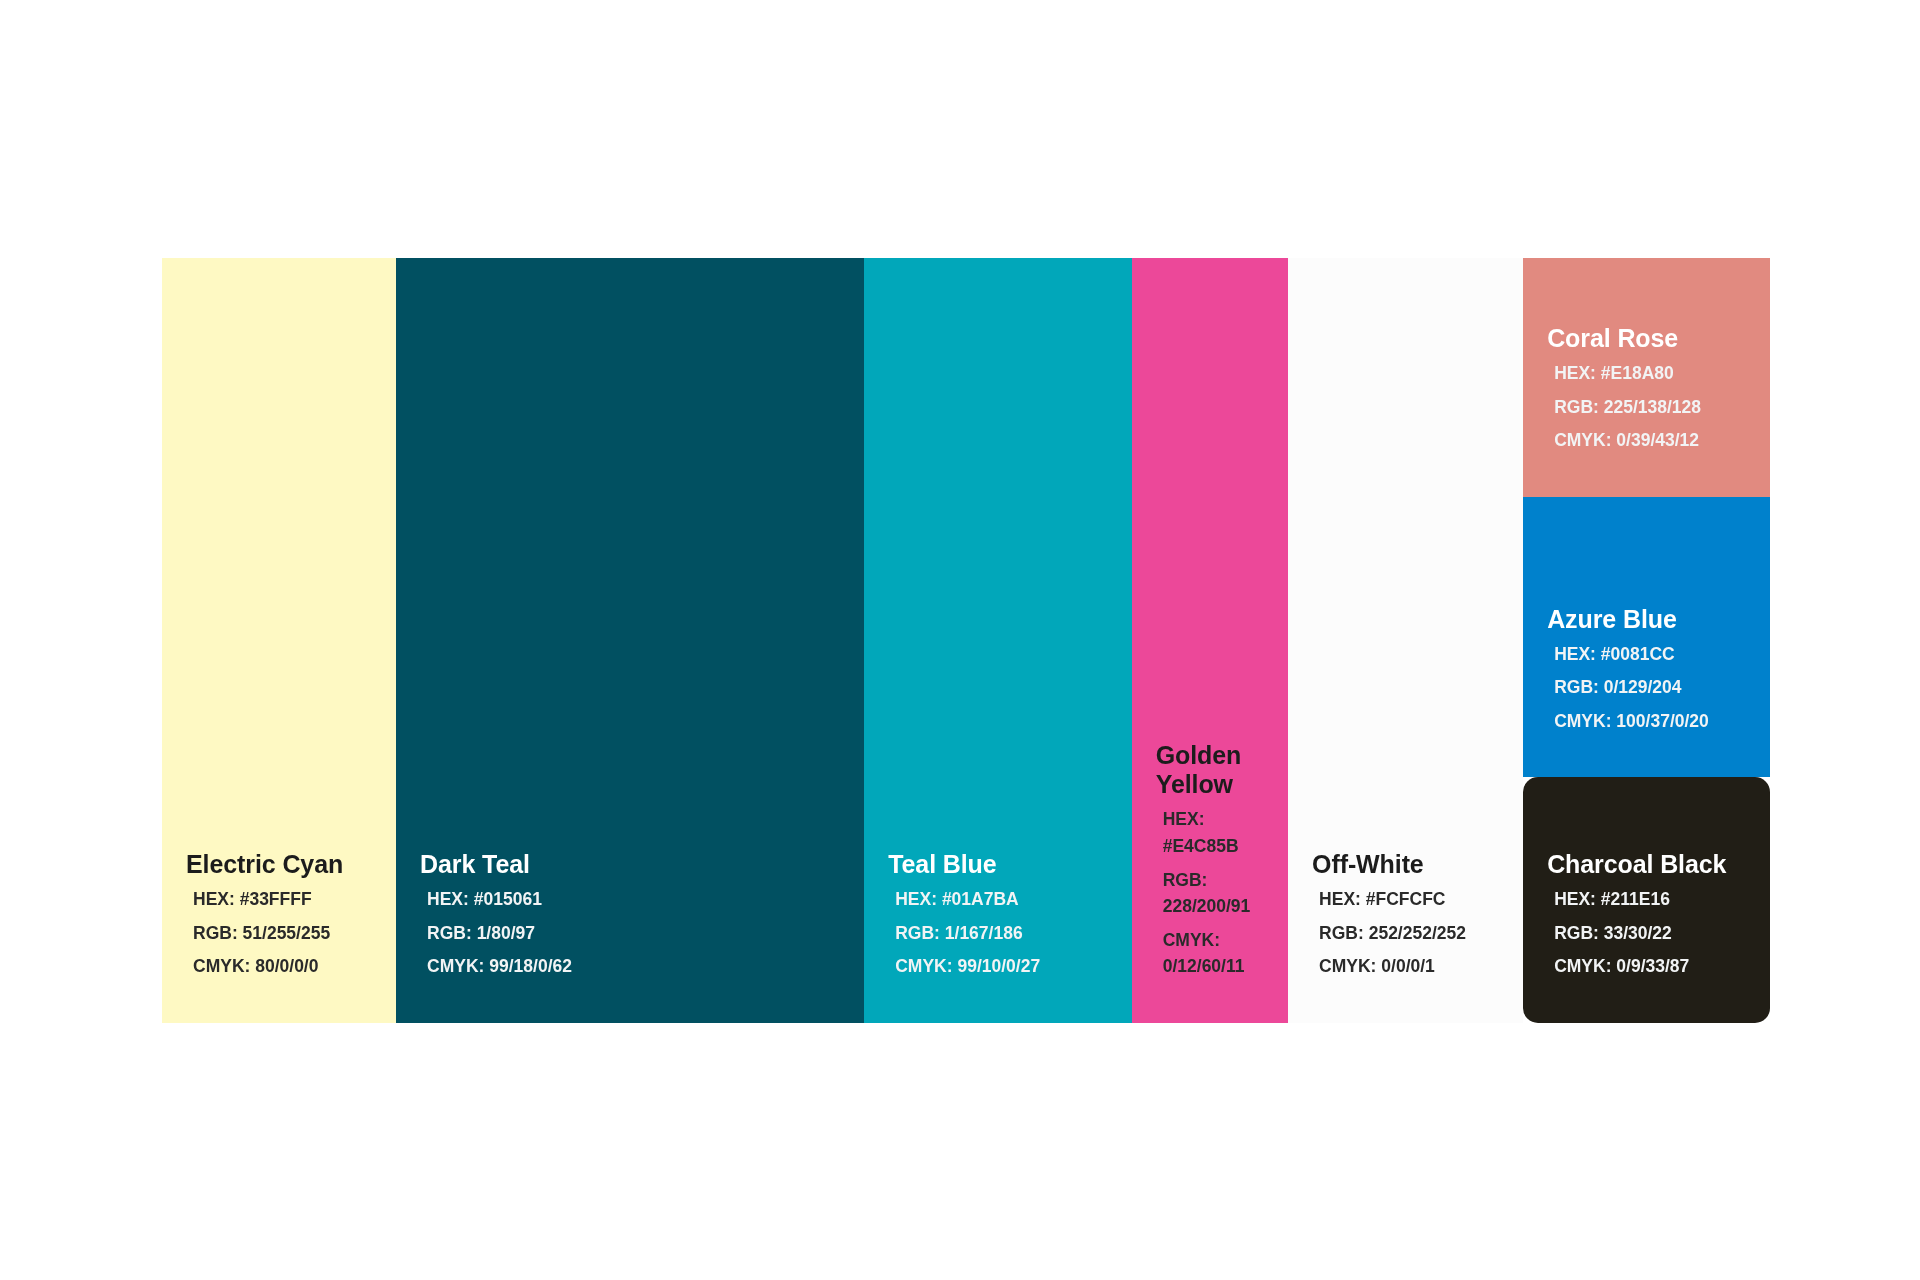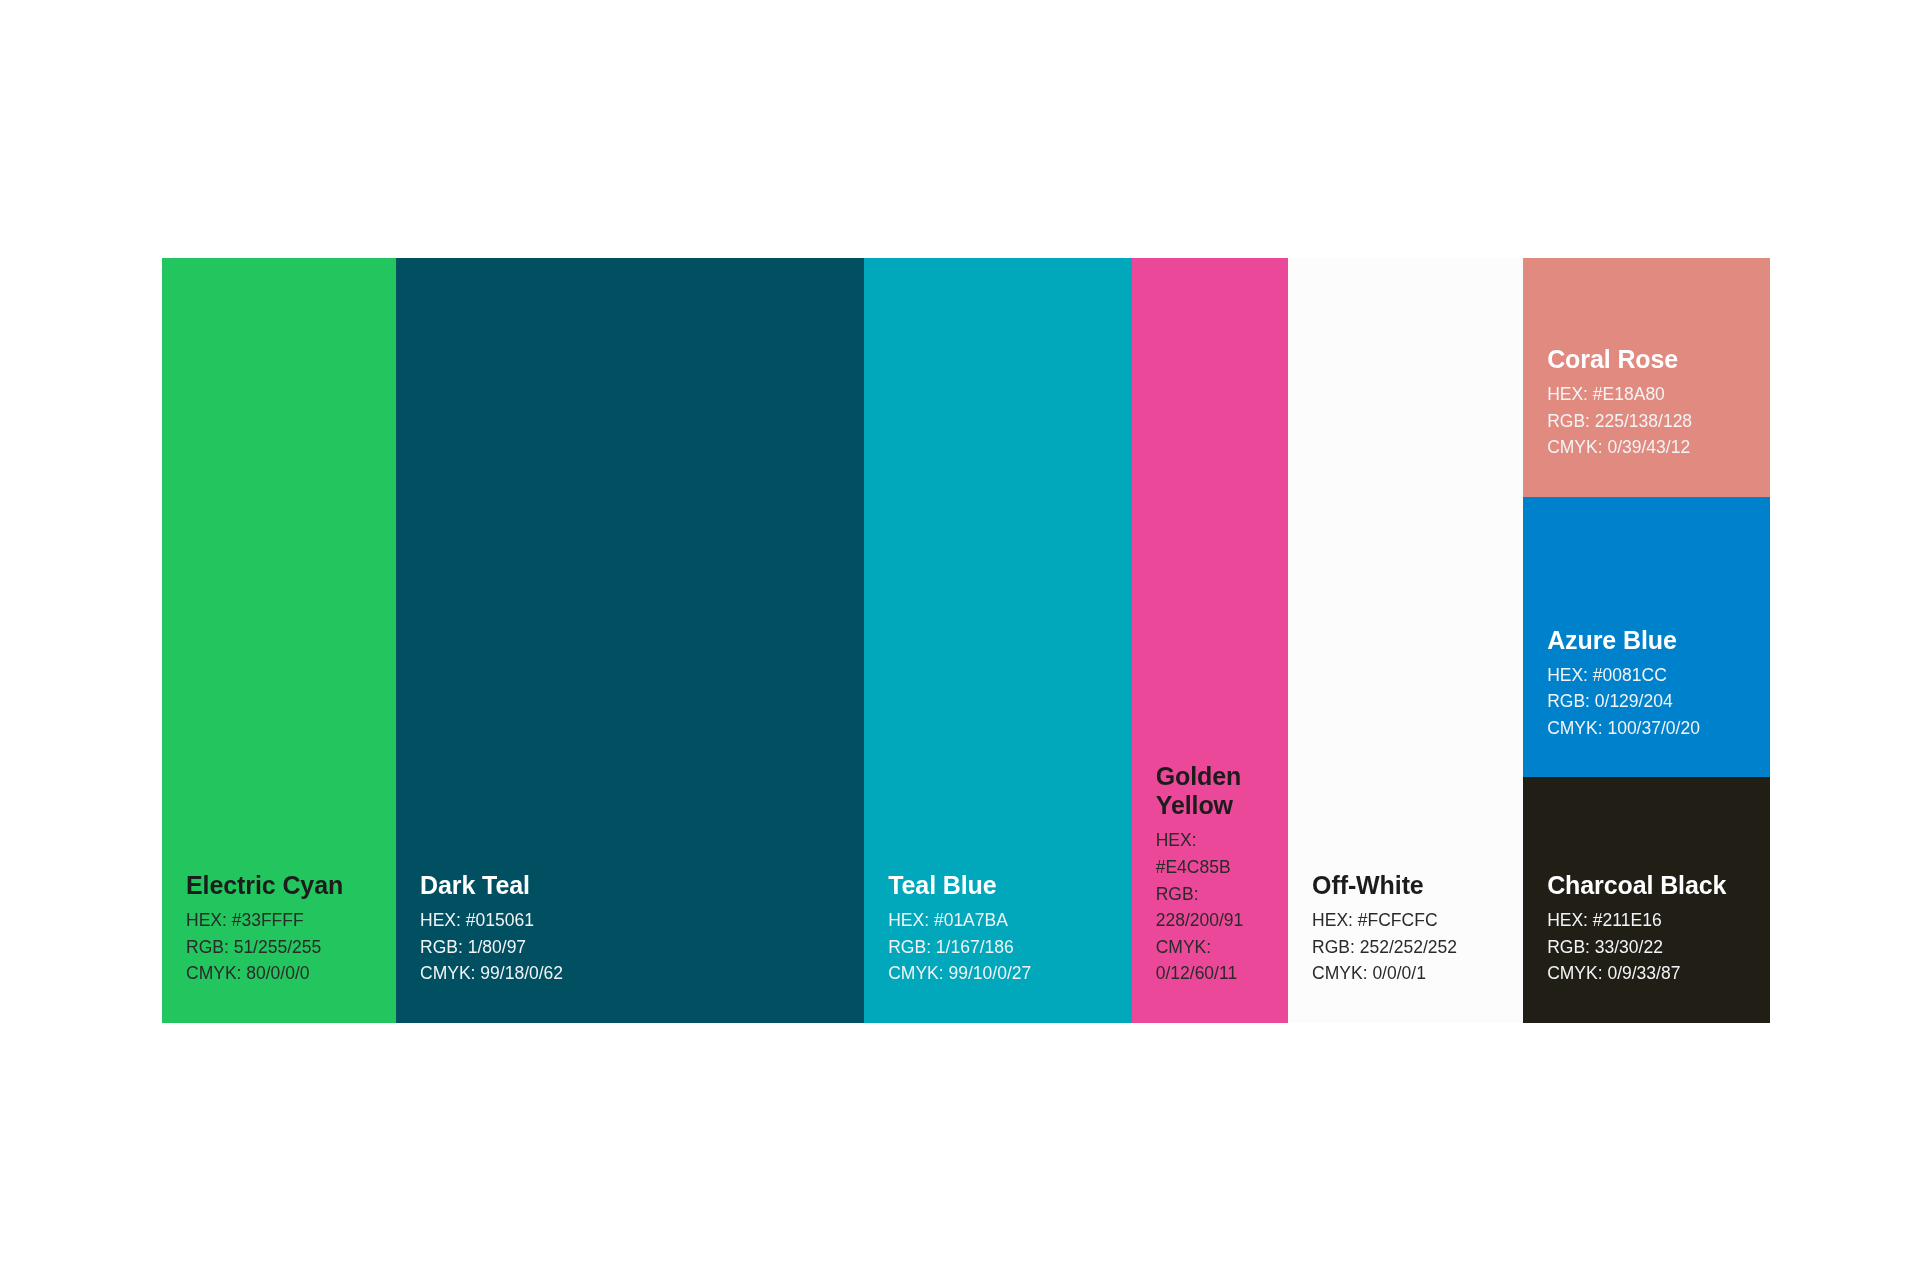--- a/index.html
+++ b/index.html
@@ -58,41 +58,41 @@
     font-size: 25px;
     font-weight: bold;
     line-height: 1.16;
     margin: 12px 0 7px 0;
     letter-spacing: -0.1px;
     white-space: pre-line;
   }
 
   .swatch-line {
     font-size: 17.5px;
-    font-weight: normal;
+    font-weight: bold;
     line-height: 1.52;
-    margin: 0;
+    margin: 7px;
     letter-spacing: 0px;
   }
 
   
   .tone-dark .swatch-name { color: #1c1c1c; }
   .tone-dark .swatch-line { color: #2a2a2a; }
 
   .tone-light .swatch-name { color: #ffffff; }
   .tone-light .swatch-line { color: #f2f4f5; }
 </style>
 </head>
 <body style="background-color: rgb(255, 255, 255);">
 
 <div id="palette-canvas">
 
   <div id="palette-strip">
 
-    <div class="swatch tone-dark" id="sw-0" style="width: 238px; background-color: #22c55e;">
+    <div class="swatch tone-dark" id="sw-0" style="width: 238px; background-color: #fef9c3;">
       <div class="swatch-info">
         <div class="swatch-name">Electric Cyan</div>
         <div class="swatch-line">HEX: #33FFFF</div>
         <div class="swatch-line">RGB: 51/255/255</div>
         <div class="swatch-line">CMYK: 80/0/0/0</div>
       </div>
     </div>
 
     <div class="swatch tone-light" id="sw-1" style="width: 476px; background-color: rgb(1, 80, 97);">
       <div class="swatch-info">
@@ -144,21 +144,21 @@
 
       <div class="swatch tone-light" id="sw-6" style="height: 298px; background-color: rgb(0, 129, 204);">
         <div class="swatch-info">
           <div class="swatch-name">Azure Blue</div>
           <div class="swatch-line">HEX: #0081CC</div>
           <div class="swatch-line">RGB: 0/129/204</div>
           <div class="swatch-line">CMYK: 100/37/0/20</div>
         </div>
       </div>
 
-      <div class="swatch tone-light" id="sw-7" style="height: 261px; background-color: rgb(33, 30, 22);">
+      <div class="swatch tone-light" id="sw-7" style="height: 261px; background-color: rgb(33, 30, 22); border-radius: 15px;">
         <div class="swatch-info">
           <div class="swatch-name">Charcoal Black</div>
           <div class="swatch-line">HEX: #211E16</div>
           <div class="swatch-line">RGB: 33/30/22</div>
           <div class="swatch-line">CMYK: 0/9/33/87</div>
         </div>
       </div>
 
     </div>
 

